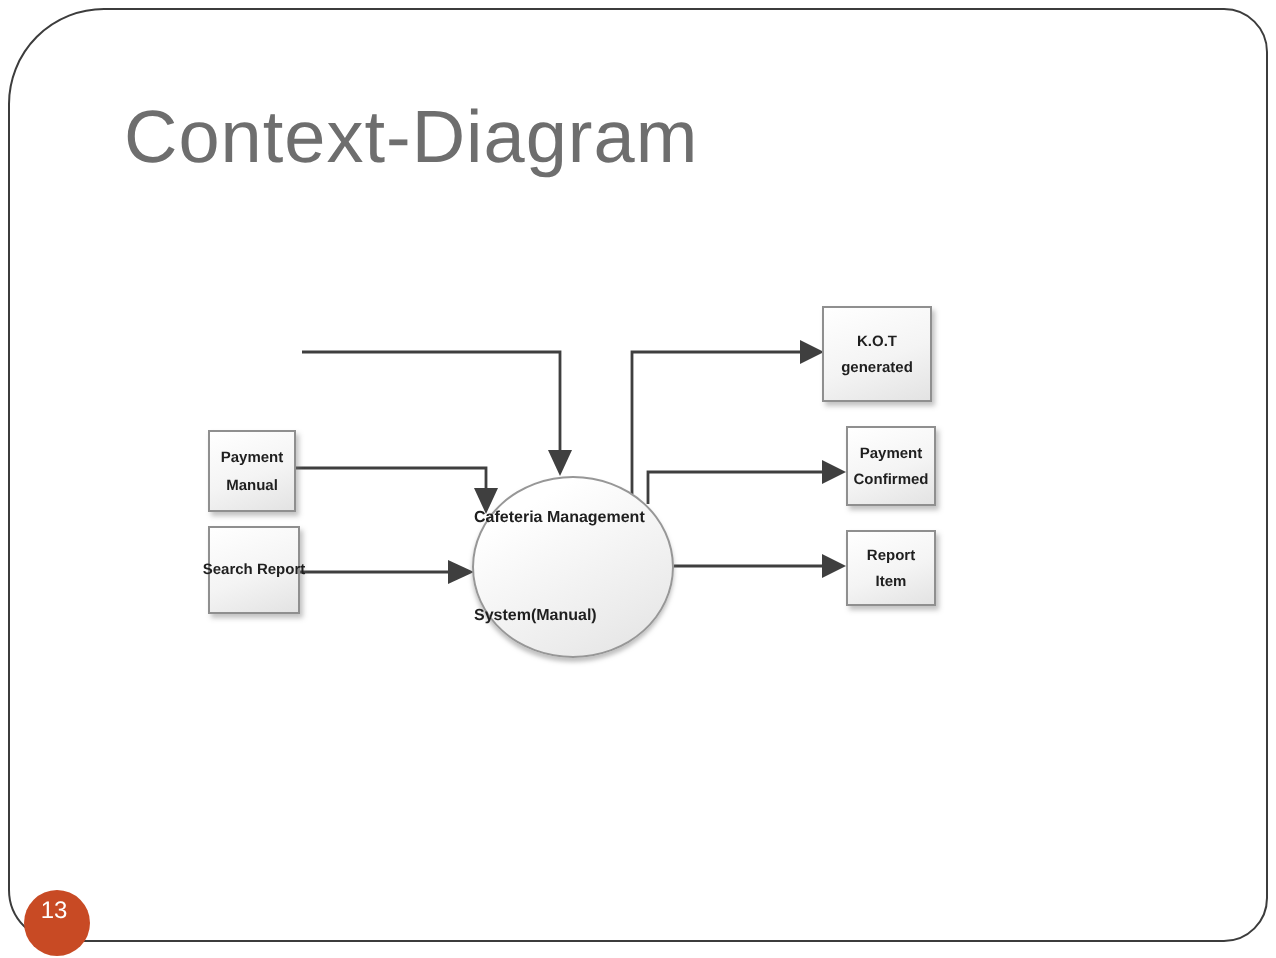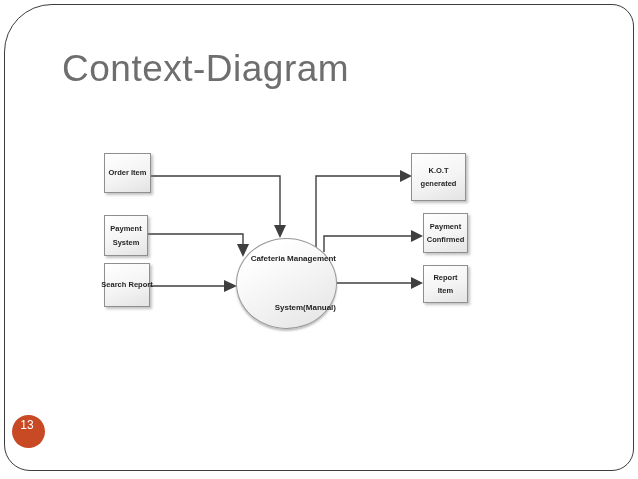--- a/index.html
+++ b/index.html
@@ -28,21 +28,21 @@
     left: 62px; top: 49px;
     font-size: 37px;
     line-height: 1.1;
     color: var(--title-text, #6e6e6e);
     letter-spacing: 0.5px;
     white-space: nowrap;
   }
 
   .page-badge {
     position: absolute;
-    left: 12px; top: 415px;
+    left: 12px; top: 445px;
     width: 33px; height: 33px;
     border-radius: 50%;
     background: var(--accent, #c84a24);
     color: #ffffff;
     font-size: 12px;
     display: flex;
     align-items: flex-start;
     justify-content: center;
     padding-top: 0;
     box-sizing: border-box;
@@ -80,21 +80,21 @@
     left: 236px; top: 238px;
     width: 101px; height: 91px;
     z-index: 2;
     box-sizing: border-box;
     border: 1.5px solid #979797;
     border-radius: 50%;
     background: linear-gradient(150deg, #ffffff 20%, #ececec 75%, #e2e2e2 100%);
     box-shadow: 0 2px 2px rgba(130,130,130,0.5);
     display: flex;
     flex-direction: column;
-    align-items: flex-end;
+    align-items: flex-start;
     justify-content: center;
     text-align: center;
     font-weight: bold;
     font-size: 8px;
     line-height: 1.6;
     color: #1f1f1f;
     white-space: nowrap;
     gap: 36px;
   }
 
@@ -126,27 +126,24 @@
     <g fill="#3f3f3f" stroke="none">
       <polygon points="274,225 286,225 280,238"></polygon>
       <polygon points="237,244 249,244 243,257"></polygon>
       <polygon points="224,280 224,292 237,286"></polygon>
       <polygon points="400,170 400,182 412,176"></polygon>
       <polygon points="411,230 411,242 423,236"></polygon>
       <polygon points="411,277 411,289 423,283"></polygon>
     </g>
   </svg>
 
-  <div class="entity-box" id="box-order-item">
-    <span>Order Item</span>
-  </div>
 
   <div class="entity-box" id="box-payment-request">
     <span>Payment</span>
-    <span>System</span>
+    <span>Manual</span>
   </div>
 
   <div class="entity-box" id="box-search-report">
     <span>Search Report</span>
   </div>
 
   <div class="process-ellipse">
     <span>Cafeteria Management</span>
     <span>System(Manual)</span>
   </div>

